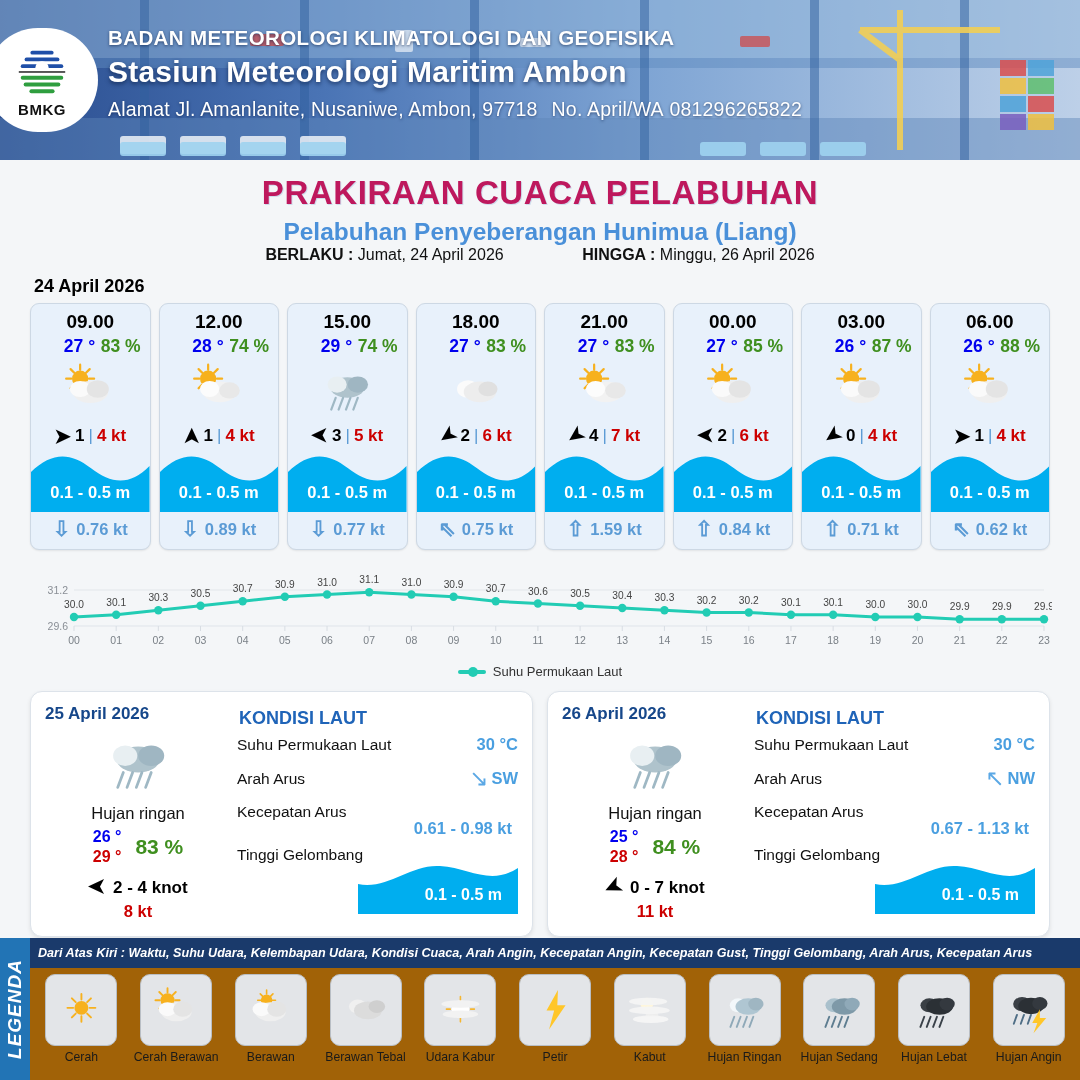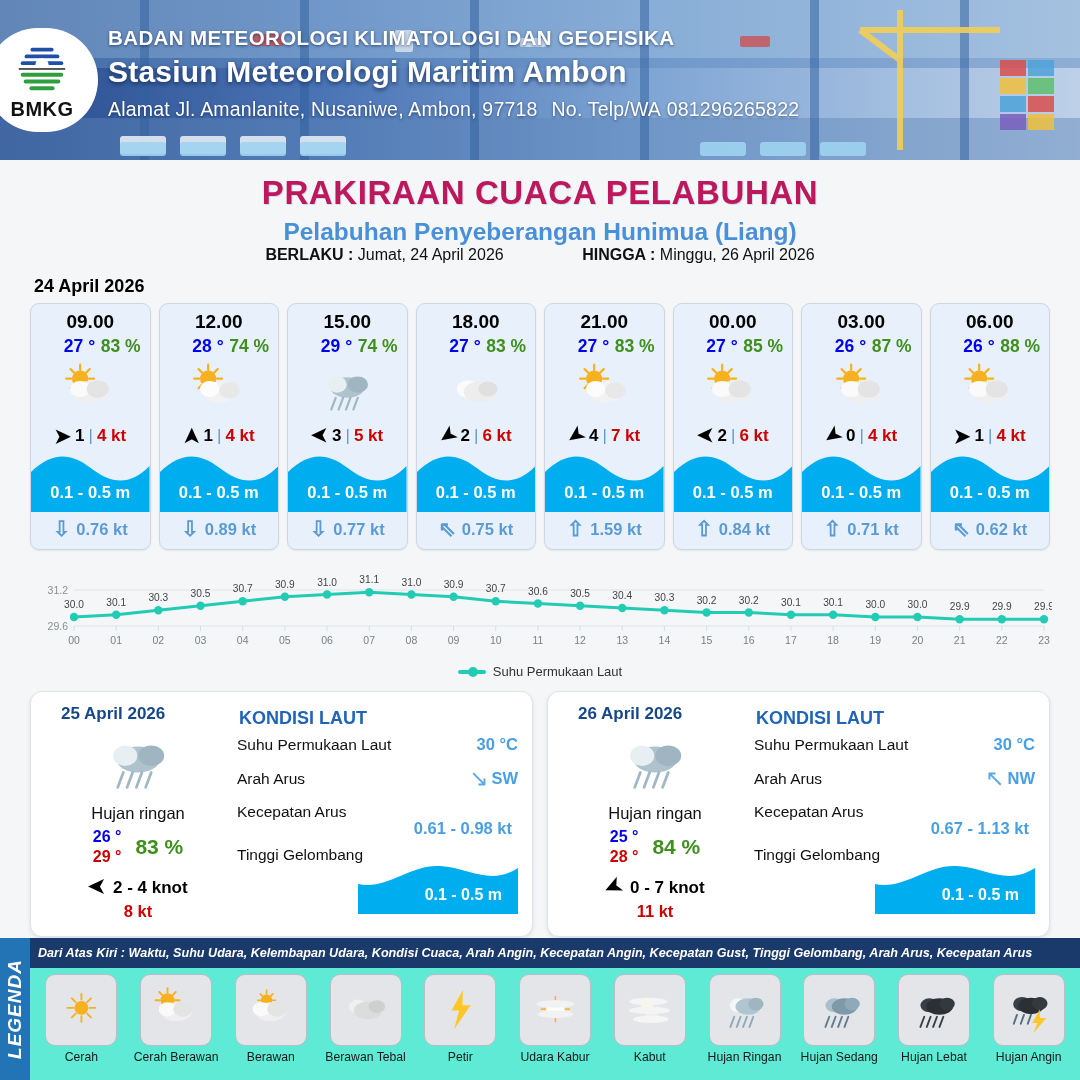--- a/index.html
+++ b/index.html
@@ -21,21 +21,21 @@
   .hdr-bg { position:absolute; inset:0; }
   .hdr-logo {
     position: absolute; left: -14px; top: 28px;
     width: 112px; height: 104px;
     background: #fff; border-radius: 56px;
     display: flex; flex-direction: column;
     align-items: center; justify-content: center;
     z-index: 4;
   }
   .bmkg-mark { width: 58px; height: 58px; }
-  .bmkg-text { font-size: 20px; font-weight: bold; color: #111; letter-spacing: .5px; margin-top: 1px; }
+  .bmkg-text { font-size: 15px; font-weight: bold; color: #111; letter-spacing: .5px; margin-top: 1px; }
   .hdr-texts { position: absolute; left: 108px; top: 26px; z-index: 4; }
   .hdr-line1 { font-size: 20.5px; font-weight: bold; color: #fff; letter-spacing: .4px;
                text-shadow: 0 1px 3px rgba(10,30,70,.65); }
   .hdr-line2 { font-size: 30px; font-weight: bold; color: #fff; margin-top: 5px; letter-spacing: .2px;
                text-shadow: 0 2px 4px rgba(10,30,70,.7); }
   .hdr-line3 { font-size: 19.5px; color: #fff; margin-top: 9px; letter-spacing: .2px;
                text-shadow: 0 1px 3px rgba(10,30,70,.65); white-space: nowrap; }
   .hdr-line3 .gap { display:inline-block; width: 14px; }
 
   
@@ -86,21 +86,21 @@
                           border-radius:50%; background:#22ccb4; }
 
   
   .panels { display: flex; gap: 14px; padding: 12px 30px 0; }
   .panel {
     flex: 1; background: #fff; border: 1px solid #dde3ea; border-radius: 12px;
     box-shadow: 0 2px 4px rgba(0,0,0,.09);
     padding: 12px 14px 10px; display: flex; position: relative; height: 246px;
   }
   .p-left { width: 186px; text-align: center; }
-  .p-date { font-size: 17px; font-weight: bold; color: #16478a; text-align: left; margin-left: 16px; }
+  .p-date { font-size: 17px; font-weight: bold; color: #16478a; text-align: left; margin-left: 0; }
   .p-icon { height: 74px; display:flex; align-items:center; justify-content:center; margin-top: 2px; }
   .p-cond { font-size: 16.5px; color: #111; margin-top: 4px; }
   .p-temps { display:flex; align-items:center; justify-content:center; gap: 14px; margin-top: 4px; }
   .p-tcol { text-align: left; line-height: 1.25; }
   .p-tmin { font-size: 16px; font-weight: bold; color: #0000ee; }
   .p-tmax { font-size: 16px; font-weight: bold; color: #cc0000; }
   .p-hum { font-size: 21px; font-weight: bold; color: #3f8f1f; }
   .p-wind { display:flex; align-items:center; justify-content:center; gap: 7px; margin-top: 10px;
             font-size: 17px; font-weight: bold; color: #000; }
   .p-wind .arrow { font-size: 21px; line-height:1; }
@@ -121,21 +121,21 @@
   
   .legend-area { position: absolute; left: 0; bottom: 0; width: 1080px; height: 142px; }
   .legend-bar { position:absolute; left: 0; top: 0; width: 1080px; height: 142px; background:#1a3a6b; }
   .legend-side { position:absolute; left: 0; top: 0; width: 30px; height: 142px; background: #2274b5;
                  display:flex; align-items:center; justify-content:center; }
   .legend-side span { transform: rotate(-90deg); white-space: nowrap; color:#fff;
                       font-size: 19px; font-weight: bold; font-style: italic; letter-spacing: 1px; }
   .legend-note { position:absolute; left: 38px; top: 8px; color:#fff; font-size: 12.6px;
                  font-style: italic; font-weight: bold; white-space: nowrap; }
   .legend-items { position:absolute; left: 30px; top: 30px; width: 1050px; height: 112px;
-                  background: #5eead4; display:flex; align-items:flex-start; padding: 6px 4px 0; }
+                  background: #a16207; display:flex; align-items:flex-start; padding: 6px 4px 0; }
   .lg-item { flex:1; display:flex; flex-direction:column; align-items:center; }
   .lg-box { width: 72px; height: 72px; border: 1px solid #b9bec4; border-radius: 10px;
             background:#e3e5e8; display:flex; align-items:center; justify-content:center; }
   .lg-label { font-size: 12.2px; color: #1a1a1a; margin-top: 4px; white-space: nowrap; }
 </style>
 </head>
 <body>
 
 <div class="header">
   <svg class="hdr-bg" viewBox="0 0 1080 160" preserveAspectRatio="none">
@@ -215,21 +215,21 @@
         <rect x="17" y="49" width="26" height="4" rx="2"></rect>
       </g>
     </svg>
     <div class="bmkg-text">BMKG</div>
   </div>
 
   <div class="hdr-texts">
     <div class="hdr-line1">BADAN METEOROLOGI KLIMATOLOGI DAN GEOFISIKA</div>
     <div class="hdr-line2">Stasiun Meteorologi Maritim Ambon</div>
     <div class="hdr-line3">
-      <span>Alamat Jl. Amanlanite, Nusaniwe, Ambon, 97718</span><span class="gap"></span><span>No. Telp/WA</span>&nbsp;<span>081296265822</span>
+      <span>Alamat Jl. Amanlanite, Nusaniwe, Ambon, 97718</span><span class="gap"></span><span>No. April/WA</span>&nbsp;<span>081296265822</span>
     </div>
   </div>
 </div>
 
 <div class="titles">
   <div class="t-main">PRAKIRAAN CUACA PELABUHAN</div>
   <div class="t-sub">Pelabuhan Penyeberangan Hunimua (Liang)</div>
   <div class="t-valid">
     <span class="seg">
       <span class="lbl">BERLAKU :</span>
@@ -853,41 +853,41 @@
               <ellipse cx="44" cy="40" rx="22" ry="14" fill="#DCDCDC"></ellipse>
               <ellipse cx="58" cy="34" rx="13" ry="10" fill="#CFCFCF"></ellipse>
             </g>
           </svg>
         </div>
      <div class="lg-label">Berawan Tebal</div>
       </div>
       <div class="lg-item">
         <div class="lg-box">
           <svg viewBox="0 0 80 80" width="50.839999999999996" height="50.839999999999996">
-            <path d="M44 8 L26 40 L38 40 L30 70 L56 32 L43 32 Z" fill="#FFC629"></path>
-          </svg>
-        </div>
-     <div class="lg-label">Petir</div>
-      </div>
-      <div class="lg-item">
-        <div class="lg-box">
-          <svg viewBox="0 0 80 80" width="50.839999999999996" height="50.839999999999996">
             <g>
               <circle cx="40" cy="38" r="14" fill="#FFFFFF"></circle>
               <g stroke="#F7B11E" stroke-width="2.5" stroke-linecap="round" opacity=".9">
                 <path d="M40 18v6M40 52v6M18 38h6M56 38h6"></path>
               </g>
               <g fill="#F2F2F2">
                 <ellipse cx="40" cy="30" rx="30" ry="6"></ellipse>
                 <ellipse cx="40" cy="46" rx="28" ry="6"></ellipse>
               </g>
             </g>
           </svg>
         </div>
      <div class="lg-label">Udara Kabur</div>
+      </div>
+      <div class="lg-item">
+        <div class="lg-box">
+          <svg viewBox="0 0 80 80" width="50.839999999999996" height="50.839999999999996">
+            <path d="M44 8 L26 40 L38 40 L30 70 L56 32 L43 32 Z" fill="#FFC629"></path>
+          </svg>
+        </div>
+     <div class="lg-label">Petir</div>
       </div>
       <div class="lg-item">
         <div class="lg-box">
           <svg viewBox="0 0 80 80" width="50.839999999999996" height="50.839999999999996">
             <g>
               <circle cx="36" cy="30" r="10" fill="#FFF6D8"></circle>
               <circle cx="44" cy="48" r="10" fill="#EDEDED"></circle>
               <g fill="#F5F5F5" opacity=".95">
                 <ellipse cx="38" cy="26" rx="30" ry="6"></ellipse>
                 <ellipse cx="40" cy="40" rx="32" ry="6"></ellipse>

